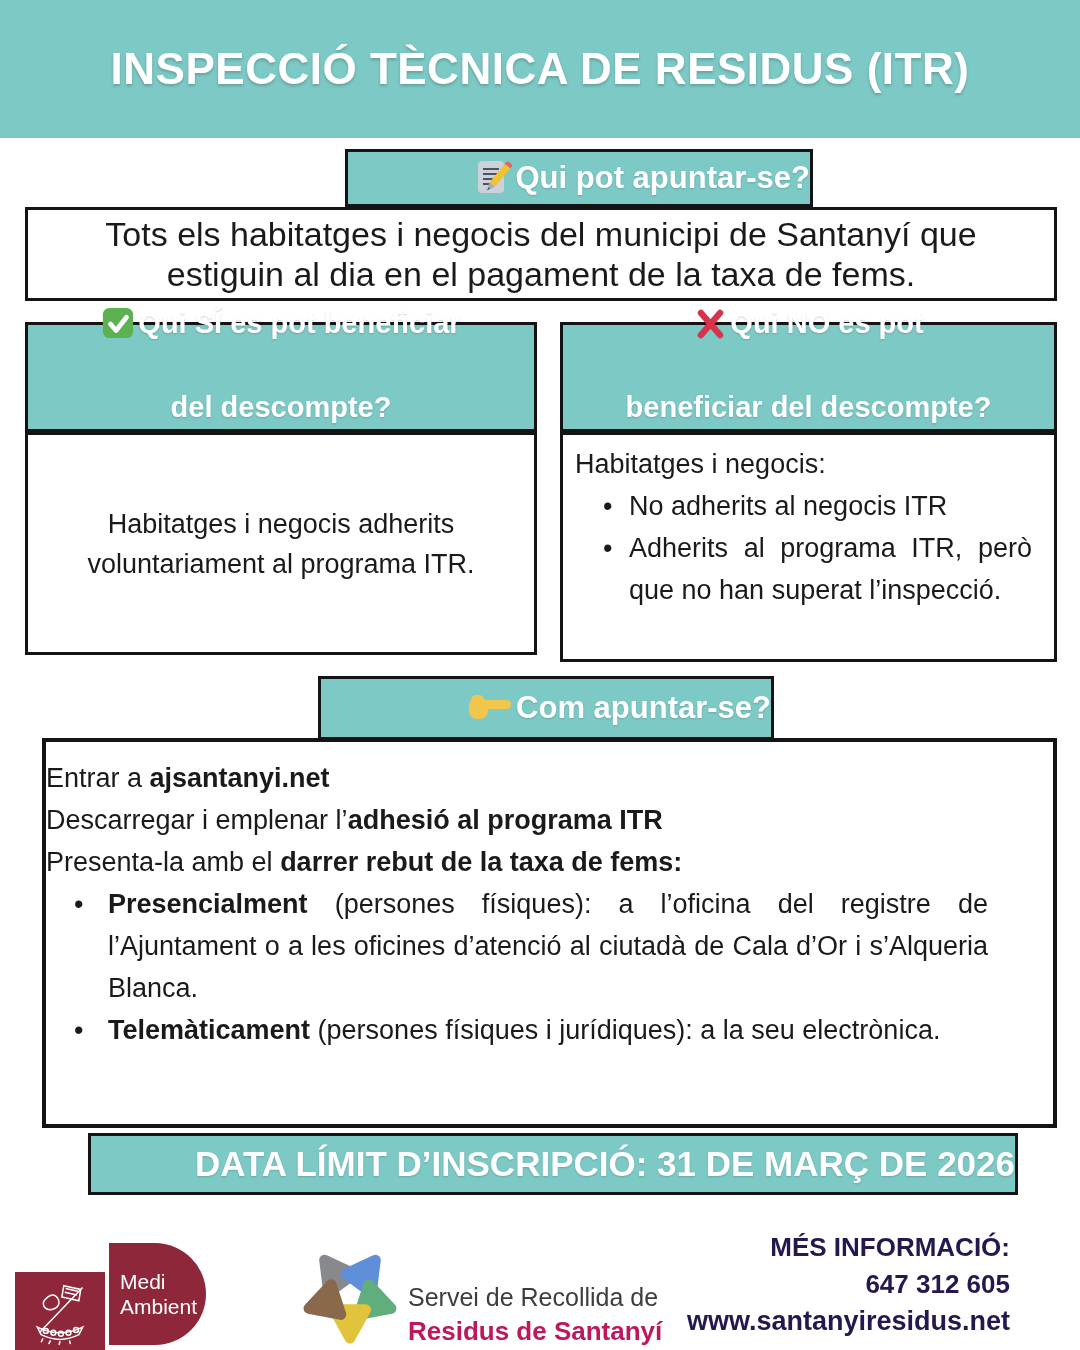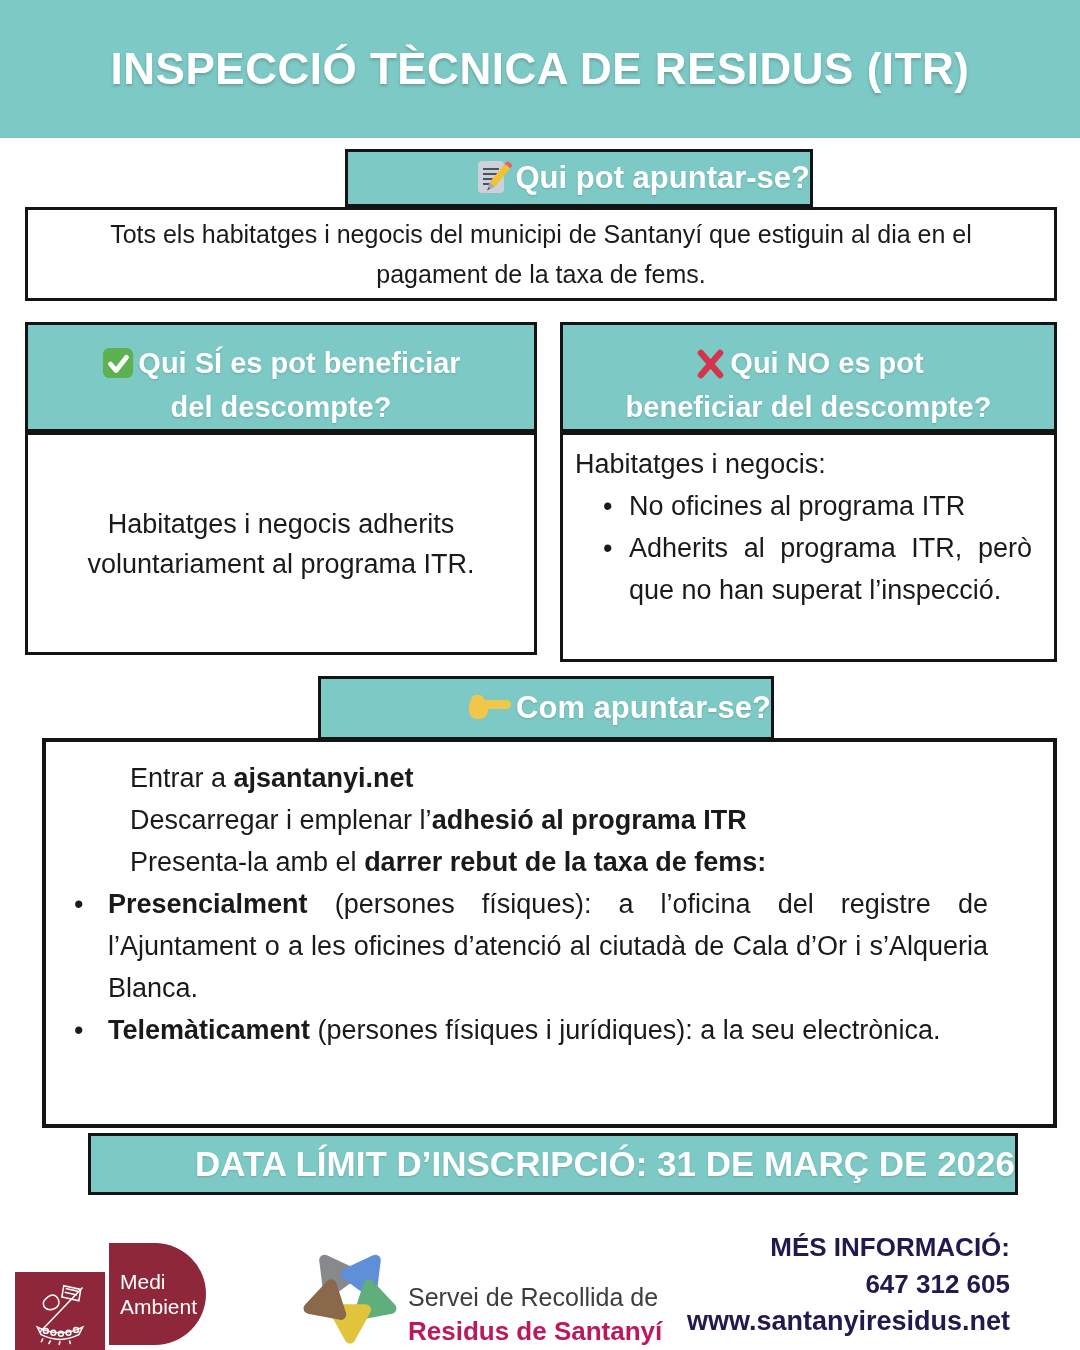--- a/index.html
+++ b/index.html
@@ -13,35 +13,35 @@
   .banner h1 { font-size:44px; font-weight:bold; color:#fff; white-space:nowrap; letter-spacing:.5px; text-shadow:0 2px 3px rgba(40,40,40,.25); }
 
   
   .tealbox { position:absolute; background:var(--teal); border:3px solid #141414; color:#fff; font-weight:bold; display:flex; align-items:center; justify-content:flex-end; text-shadow:0 1px 2px rgba(40,40,40,.2); }
   .q1       { left:345px; top:149px; width:468px; height:58px; font-size:31px; }
   .how      { left:318px; top:676px; width:456px; height:64px; font-size:31px; z-index:2; }
   .deadline { left:88px;  top:1133px; width:930px; height:62px; font-size:35px; white-space:nowrap; }
 
   .whitebox { position:absolute; background:#fff; border:3px solid #141414; }
 
-  .all-box { left:25px; top:207px; width:1032px; height:94px; display:flex; align-items:center; justify-content:center; text-align:center; font-size:25px; line-height:40px; padding:0 26px; }
-
-  .col-header { flex-direction:column; font-size:29px; line-height:44px; }
+  .all-box { left:25px; top:207px; width:1032px; height:94px; display:flex; align-items:center; justify-content:center; text-align:center; font-size:34px; line-height:40px; padding:0 26px; }
+
+  .col-header { flex-direction:column; font-size:29px; line-height:44px;gap:40px; }
   .col-yes-header { left:25px;  top:322px; width:512px; height:110px; }
   .col-no-header  { left:560px; top:322px; width:497px; height:110px; }
   .hline { display:flex; align-items:center; justify-content:center; }
 
   .yes-body { left:25px; top:432px; width:512px; height:223px; display:flex; align-items:center; justify-content:center; text-align:center; font-size:27px; line-height:40px; padding:0 24px; }
   .no-body  { left:560px; top:432px; width:497px; height:230px; font-size:27px; line-height:42px; padding:8px 22px 0 12px; }
   .no-body ul { list-style:none; margin-left:24px; }
   .no-body li { position:relative; padding-left:30px; text-align:justify; }
   .no-body li::before { content:"\2022"; position:absolute; left:4px; }
 
   .main-box { left:42px; top:738px; width:1015px; height:390px; border-width:4px; padding-top:15px; font-size:27px; line-height:42px; }
-  .line.plain  { padding-left:84px; }
+  .line.plain  { }
   .line.bullet { position:relative; padding-left:62px; padding-right:65px; }
   .line.bullet .ltext { display:block; text-align:justify; }
   .line .b { font-weight:bold; }
   .dot { position:absolute; left:28px; top:0; }
 
   .icon { display:inline-flex; align-items:center; margin-right:3px; flex:0 0 auto; }
 
   
   .crest-block { position:absolute; left:15px; top:1272px; width:90px; height:102px; background:var(--maroon); display:flex; flex-direction:column; align-items:center; justify-content:flex-end; padding-bottom:11px; }
   .crest-art { position:absolute; top:8px; left:14px; }
@@ -118,21 +118,21 @@
       </span>
       <span>Qui NO es pot</span>
     </div>
     <div class="hline">
       <span>beneficiar del descompte?</span>
     </div>
   </div>
   <div class="whitebox no-body">
     <p class="intro">Habitatges i negocis:</p>
     <ul>
-        <li>No oficines al programa ITR</li>
+        <li>No adherits al negocis ITR</li>
         <li>Adherits al programa ITR, però que no han superat l’inspecció.</li>
       </ul>
   </div>
 
   <div class="tealbox how">
     <span class="icon">
       <svg width="46" height="34" viewBox="0 0 46 34">
         <rect x="2" y="7" width="19" height="21" rx="8" fill="#f2c64b"></rect>
         <rect x="4" y="4" width="13" height="11" rx="5" fill="#f2c64b"></rect>
         <rect x="12" y="9" width="32" height="9" rx="4.5" fill="#f2c64b"></rect>

